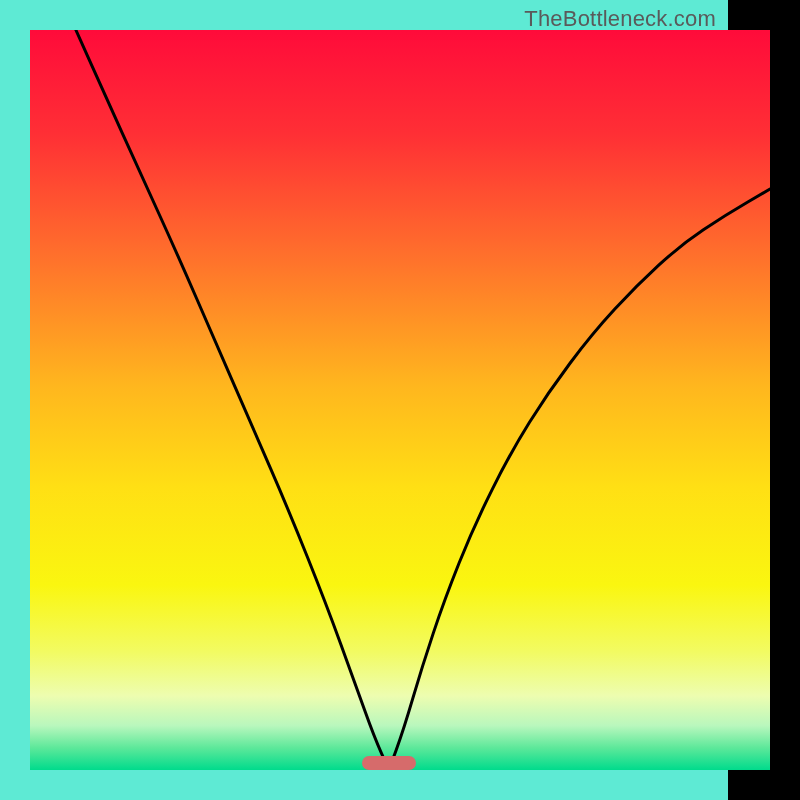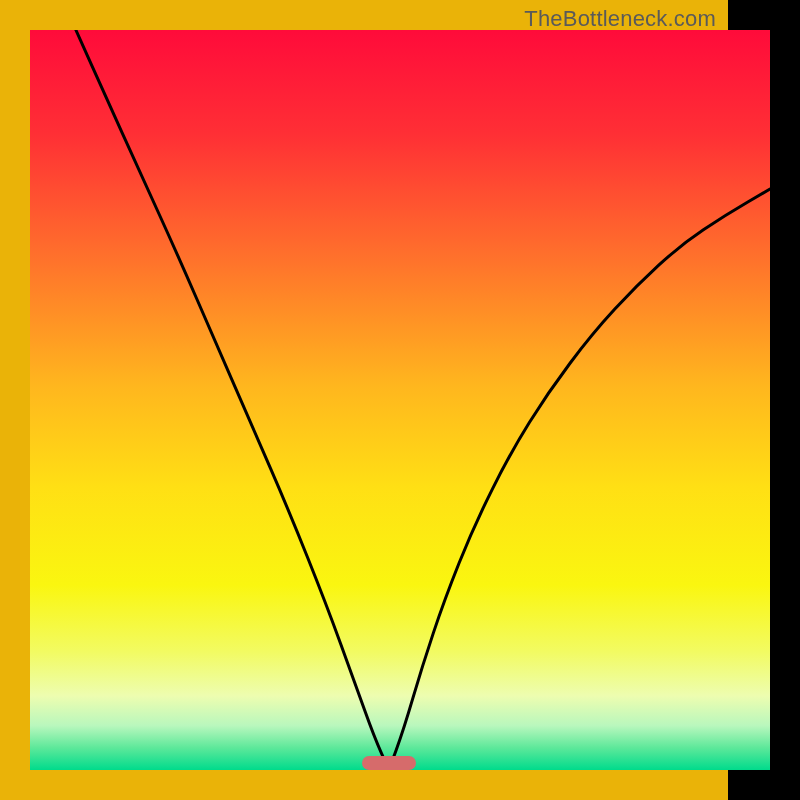--- a/index.html
+++ b/index.html
@@ -9,21 +9,21 @@
     height: 800px;
     background: #000;
     overflow: hidden;
   }
   .frame {
     position: absolute;
     left: 0;
     top: 0;
     width: 728px;
     height: 800px;
-    background: #eab308;
+    background: #5eead4;
   }
   .plot {
     position: absolute;
     left: 30px;
     top: 30px;
     width: 740px;
     height: 740px;
     overflow: hidden;
   }
   .gradient {

